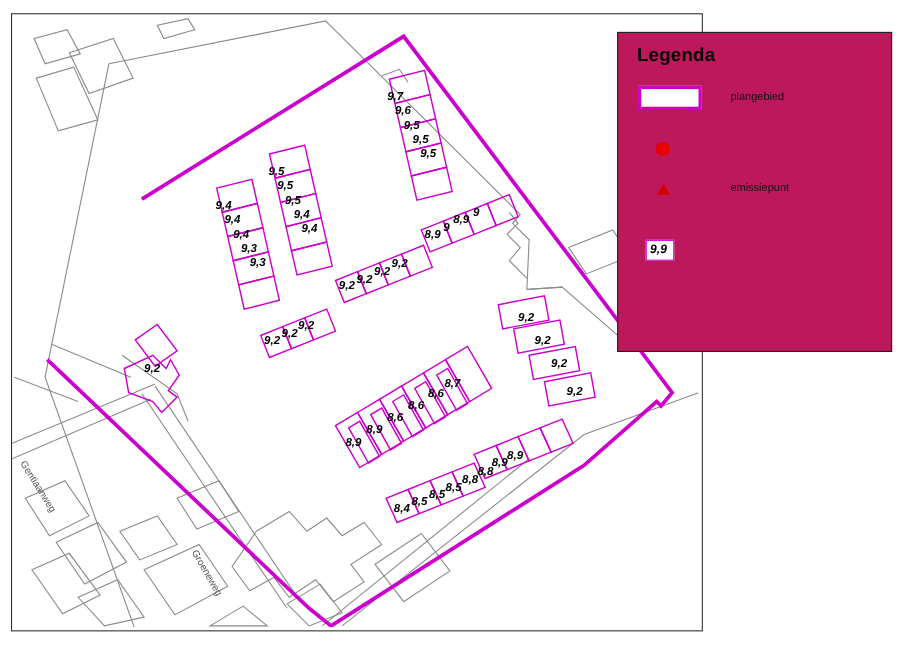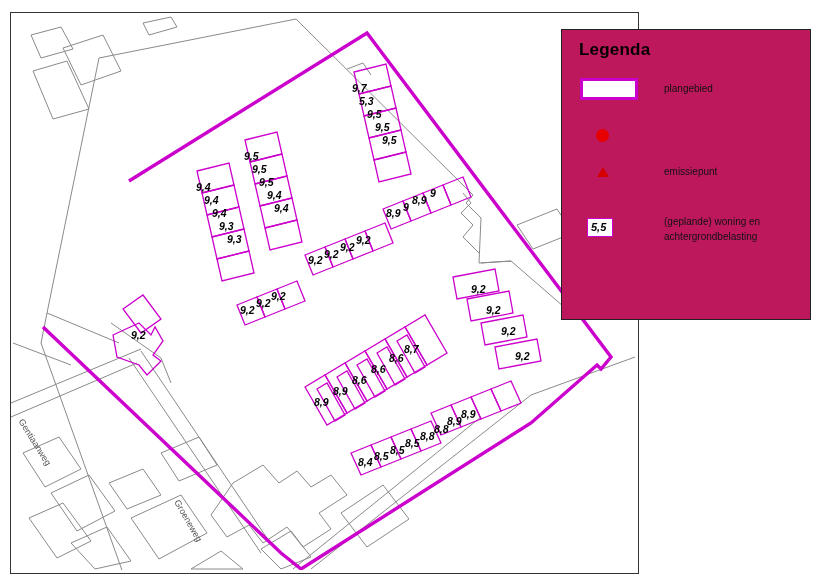--- a/index.html
+++ b/index.html
@@ -285,21 +285,21 @@
         </g>
       </g>
     </svg>
 
     <div class="street-label" style="left:14px; top:404px; transform: rotate(58deg);">Gentiaanweg</div>
     <div class="street-label" style="left:170px; top:485px; transform: rotate(60deg);">Groeneweg</div>
   </div>
 
   <div id="label-layer" style="position:absolute; left:0; top:0; width:819px; height:587px;">
       <div class="cell-label" style="left: 352px; top: 82px;">9,7</div>
-      <div class="cell-label" style="left: 359px; top: 95px;">5,3</div>
+      <div class="cell-label" style="left: 359px; top: 95px;">9,6</div>
       <div class="cell-label" style="left: 367px; top: 108px;">9,5</div>
       <div class="cell-label" style="left: 375px; top: 121px;">9,5</div>
       <div class="cell-label" style="left: 382px; top: 134px;">9,5</div>
       <div class="cell-label" style="left: 244px; top: 150px;">9,5</div>
       <div class="cell-label" style="left: 252px; top: 163px;">9,5</div>
       <div class="cell-label" style="left: 259px; top: 176px;">9,5</div>
       <div class="cell-label" style="left: 267px; top: 189px;">9,4</div>
       <div class="cell-label" style="left: 274px; top: 202px;">9,4</div>
       <div class="cell-label" style="left: 196px; top: 181px;">9,4</div>
       <div class="cell-label" style="left: 204px; top: 194px;">9,4</div>
@@ -343,19 +343,17 @@
 
     <div id="legend-swatch-plangebied"></div>
     <div class="legend-text" id="legend-text-plangebied">plangebied</div>
 
     <div id="legend-swatch-veehouderij"></div>
 
     <div id="legend-swatch-emissiepunt"></div>
     <div class="legend-text" id="legend-text-emissiepunt">emissiepunt</div>
 
     <div id="legend-swatch-woning">
-      <span>5,5</span>
+      <span>9,9</span>
     </div>
-    <div class="legend-text" id="legend-text-woning">(geplande) woning en
-achtergrondbelasting</div>
   </div>
 
 </div>
 
 </body></html>

